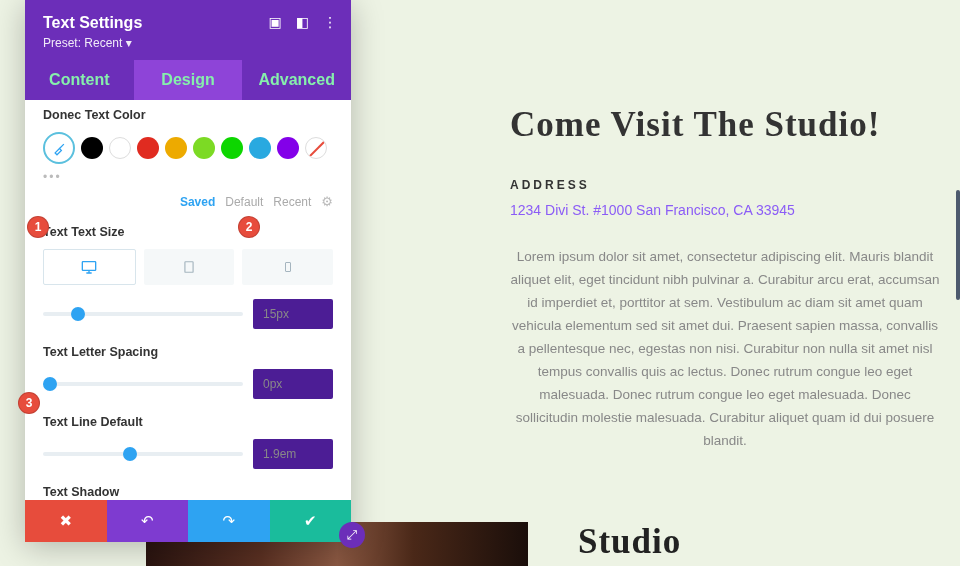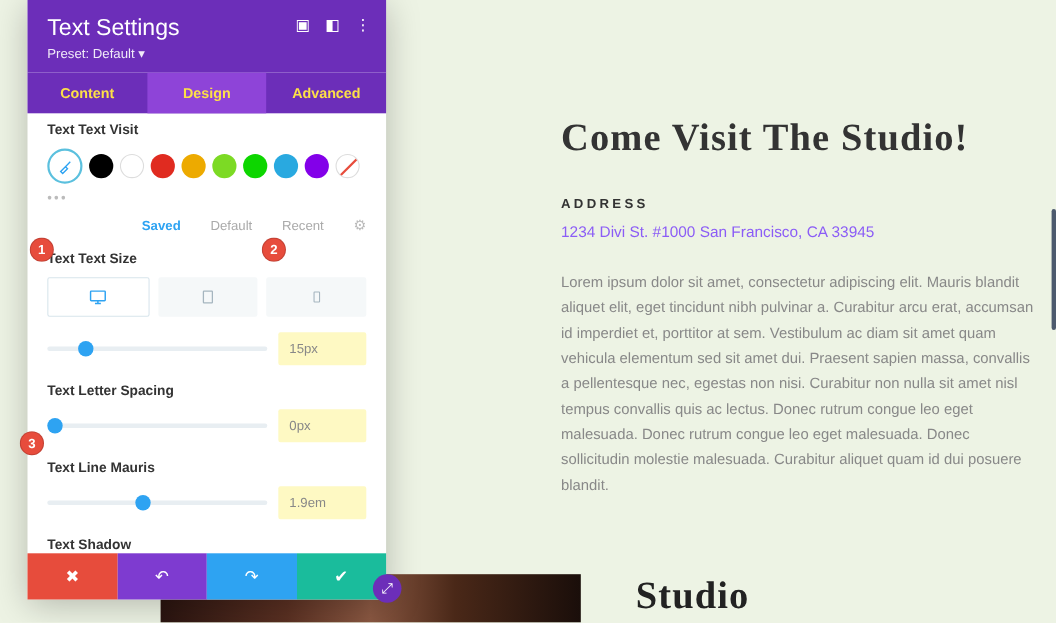--- a/index.html
+++ b/index.html
@@ -1,96 +1,96 @@
 <!DOCTYPE html>
 <html><head>
 <meta charset="utf-8">
 <style>
 * { box-sizing: border-box; margin: 0; padding: 0; }
 body { font-family: -apple-system, BlinkMacSystemFont, "Segoe UI", sans-serif; background: #edf3e4; width: 960px; height: 566px; overflow: hidden; position: relative; }
 
 .panel { position: absolute; left: 25px; top: 0; width: 326px; background: #fff; box-shadow: 0 5px 30px rgba(0,0,0,0.25); z-index: 10; }
 
 .panel-header { background: #6c2eb9; color: #fff; padding: 14px 18px 10px; }
-.panel-title { font-size: 21px; font-weight: 400; }
+.panel-title { font-size: 16px; font-weight: 700; }
 .panel-preset { font-size: 12px; opacity: 0.9; margin-top: 4px; }
 .panel-header-icons { position: absolute; right: 14px; top: 14px; display: flex; gap: 14px; }
 .panel-header-icons span { font-size: 14px; cursor: pointer; }
 
 .tabs { display: flex; background: #6c2eb9; }
-.tab { flex: 1; text-align: center; padding: 11px 0; color: #fde047; font-size: 13px; font-weight: 600; cursor: pointer; }
+.tab { flex: 1; text-align: center; padding: 11px 0; color: #86efac; font-size: 16px; font-weight: 600; cursor: pointer; }
 .tab.active { background: #8e44d8; }
 
 .panel-body { padding: 0 18px 10px; height: 400px; overflow: hidden; position: relative; }
 
 .section-label { font-size: 12.5px; font-weight: 600; color: #333; margin: 16px 0 10px; }
 .section-label.first { margin-top: 8px; }
 
 .color-row { display: flex; align-items: center; gap: 6px; }
 .color-swatch { width: 22px; height: 22px; border-radius: 50%; cursor: pointer; display:inline-block; }
 .color-picker { width: 32px; height: 32px; border: 2px solid #5bc0de; border-radius: 50%; display: flex; align-items: center; justify-content: center; color: #2ea3f2; font-size: 15px; background:#fff;}
 .color-swatch.diag { background: #fff; border: 1px solid #ddd; position: relative; overflow: hidden; }
 .color-swatch.diag:after { content: ""; position: absolute; width: 2px; height: 28px; background: #e74c3c; transform: rotate(45deg); left: 10px; top: -3px; }
 
-.sub-tabs { display: flex; gap: 27px; font-size: 12px; margin-top: 10px; justify-content: flex-end; align-items: center; }
+.sub-tabs { display: flex; gap: 10px; font-size: 12px; margin-top: 10px; justify-content: flex-end; align-items: center; }
 .sub-tabs span { color: #aaa; cursor: pointer; }
 .sub-tabs span.active { color: #2ea3f2; font-weight:600;}
 .sub-tabs .gear { color: #bbb; font-size: 13px; }
 .dots { color: #bbb; font-size: 12px; margin-top: 6px; letter-spacing: 2px;}
 
 .device-tabs { display: flex; gap: 8px; margin-top: 6px; }
 .device-tab { flex: 1; height: 36px; background: #f5f8f9; display: flex; align-items: center; justify-content: center; color: #a5b5bf; cursor: pointer; border-radius: 2px; position:relative;}
 .device-tab.active { background: #fff; border: 1px solid #d8e5ec; color: #2ea3f2; }
 
 .slider-row { display: flex; align-items: center; gap: 10px; margin-top: 14px; }
 .slider-track { flex: 1; height: 4px; background: #e8eef2; border-radius: 2px; position: relative; }
 .slider-thumb { width: 14px; height: 14px; background: #2ea3f2; border-radius: 50%; position: absolute; top: -5px; cursor: pointer; }
-.slider-value { width: 80px; height: 30px; background: #fef9c3; display: flex; align-items: center; padding: 0 10px; font-size: 12px; color: #888; border-radius: 2px;}
+.slider-value { width: 80px; height: 30px; background: #4c1d95; display: flex; align-items: center; padding: 0 10px; font-size: 12px; color: #888; border-radius: 2px;}
 
 .footer { display: flex; }
 .footer-btn { flex: 1; height: 42px; display: flex; align-items: center; justify-content: center; color: #fff; font-size: 15px; cursor: pointer; }
 .footer-btn.cancel { background: #e74c3c; }
 .footer-btn.undo { background: #7e3bd0; }
 .footer-btn.redo { background: #2ea3f2; }
 .footer-btn.save { background: #1abc9c; }
 
 .scroll-ind { position: absolute; right: 0; top: 190px; width: 4px; height: 110px; background: #4d5a6e; border-radius: 2px; }
 
 .annotation { position: absolute; width: 22px; height: 22px; background: #e74c3c; color: #fff; border-radius: 50%; display: flex; align-items: center; justify-content: center; font-size: 12px; font-weight: 700; z-index: 20; border: 1px solid rgba(0,0,0,0.15);}
 
 .content { position: absolute; left: 494px; top: 104px; width: 430px; margin-left: 16px; }
 .content h1 { font-family: Georgia, serif; font-size: 35px; font-weight: 700; color: #333; letter-spacing: 1px; line-height: 1.2;}
 .addr-label { font-size: 12px; font-weight: 700; letter-spacing: 3px; color: #333; margin-top: 32px; }
 .addr-line { font-size: 14px; color: #8b5cf6; margin-top: 10px; }
-.body-text { font-size: 13.5px; color: #888; margin-top: 28px; line-height: 1.7; }
+.body-text { font-size: 13.5px; color: #888; margin-top: 28px; line-height: 1.7; text-align: center; }
 .studio-h { font-family: Georgia, serif; font-size: 35px; font-weight: 700; letter-spacing: 1px; color: #222; position: absolute; left: 578px; top: 522px; }
 
 .photo { position: absolute; left: 146px; top: 522px; width: 382px; height: 44px; background: linear-gradient(90deg, #2a1410 0%, #5a3022 30%, #8a5842 50%, #4a2818 70%, #1a0e0a 100%); }
 .drag-handle { position: absolute; left: 339px; top: 522px; width: 26px; height: 26px; background: #6c2eb9; border-radius: 50%; color: #fff; display: flex; align-items: center; justify-content: center; font-size: 13px; z-index: 15; cursor: pointer;}
 </style>
 </head>
 <body>
 
 <div class="panel">
   <div class="panel-header">
     <div class="panel-title">Text Settings</div>
-    <div class="panel-preset">Preset: Default ▾</div>
+    <div class="panel-preset">Preset: Recent ▾</div>
     <div class="panel-header-icons">
       <span>▣</span>
       <span>◧</span>
       <span>⋮</span>
     </div>
   </div>
   <div class="tabs">
     <div class="tab">Content</div>
     <div class="tab active">Design</div>
     <div class="tab">Advanced</div>
   </div>
   <div class="panel-body">
-    <div class="section-label first">Text Text Visit</div>
+    <div class="section-label first">Donec Text Color</div>
     <div class="color-row">
       <div class="color-picker">
         <svg width="15" height="15" viewBox="0 0 24 24" fill="none" stroke="#2ea3f2" stroke-width="2">
             <path d="M19 5l-7 7M5 19l7-7 3 3-7 7-3-3z"></path>
           </svg>
       </div>
       <span class="color-swatch" style="background:#000000"></span>
       <span class="color-swatch" style="background:#ffffff;border:1px solid #ddd"></span>
       <span class="color-swatch" style="background:#e02b20"></span>
       <span class="color-swatch" style="background:#edaa00"></span>
@@ -135,21 +135,21 @@
     </div>
 
     <div class="section-label">Text Letter Spacing</div>
     <div class="slider-row" style="margin-top:6px">
       <div class="slider-track">
           <div class="slider-thumb" style="left:0%"></div>
         </div>
       <div class="slider-value">0px</div>
     </div>
 
-    <div class="section-label">Text Line Mauris</div>
+    <div class="section-label">Text Line Default</div>
     <div class="slider-row" style="margin-top:6px">
       <div class="slider-track">
           <div class="slider-thumb" style="left:40%"></div>
         </div>
       <div class="slider-value">1.9em</div>
     </div>
 
     <div class="section-label">Text Shadow</div>
 
   </div>

